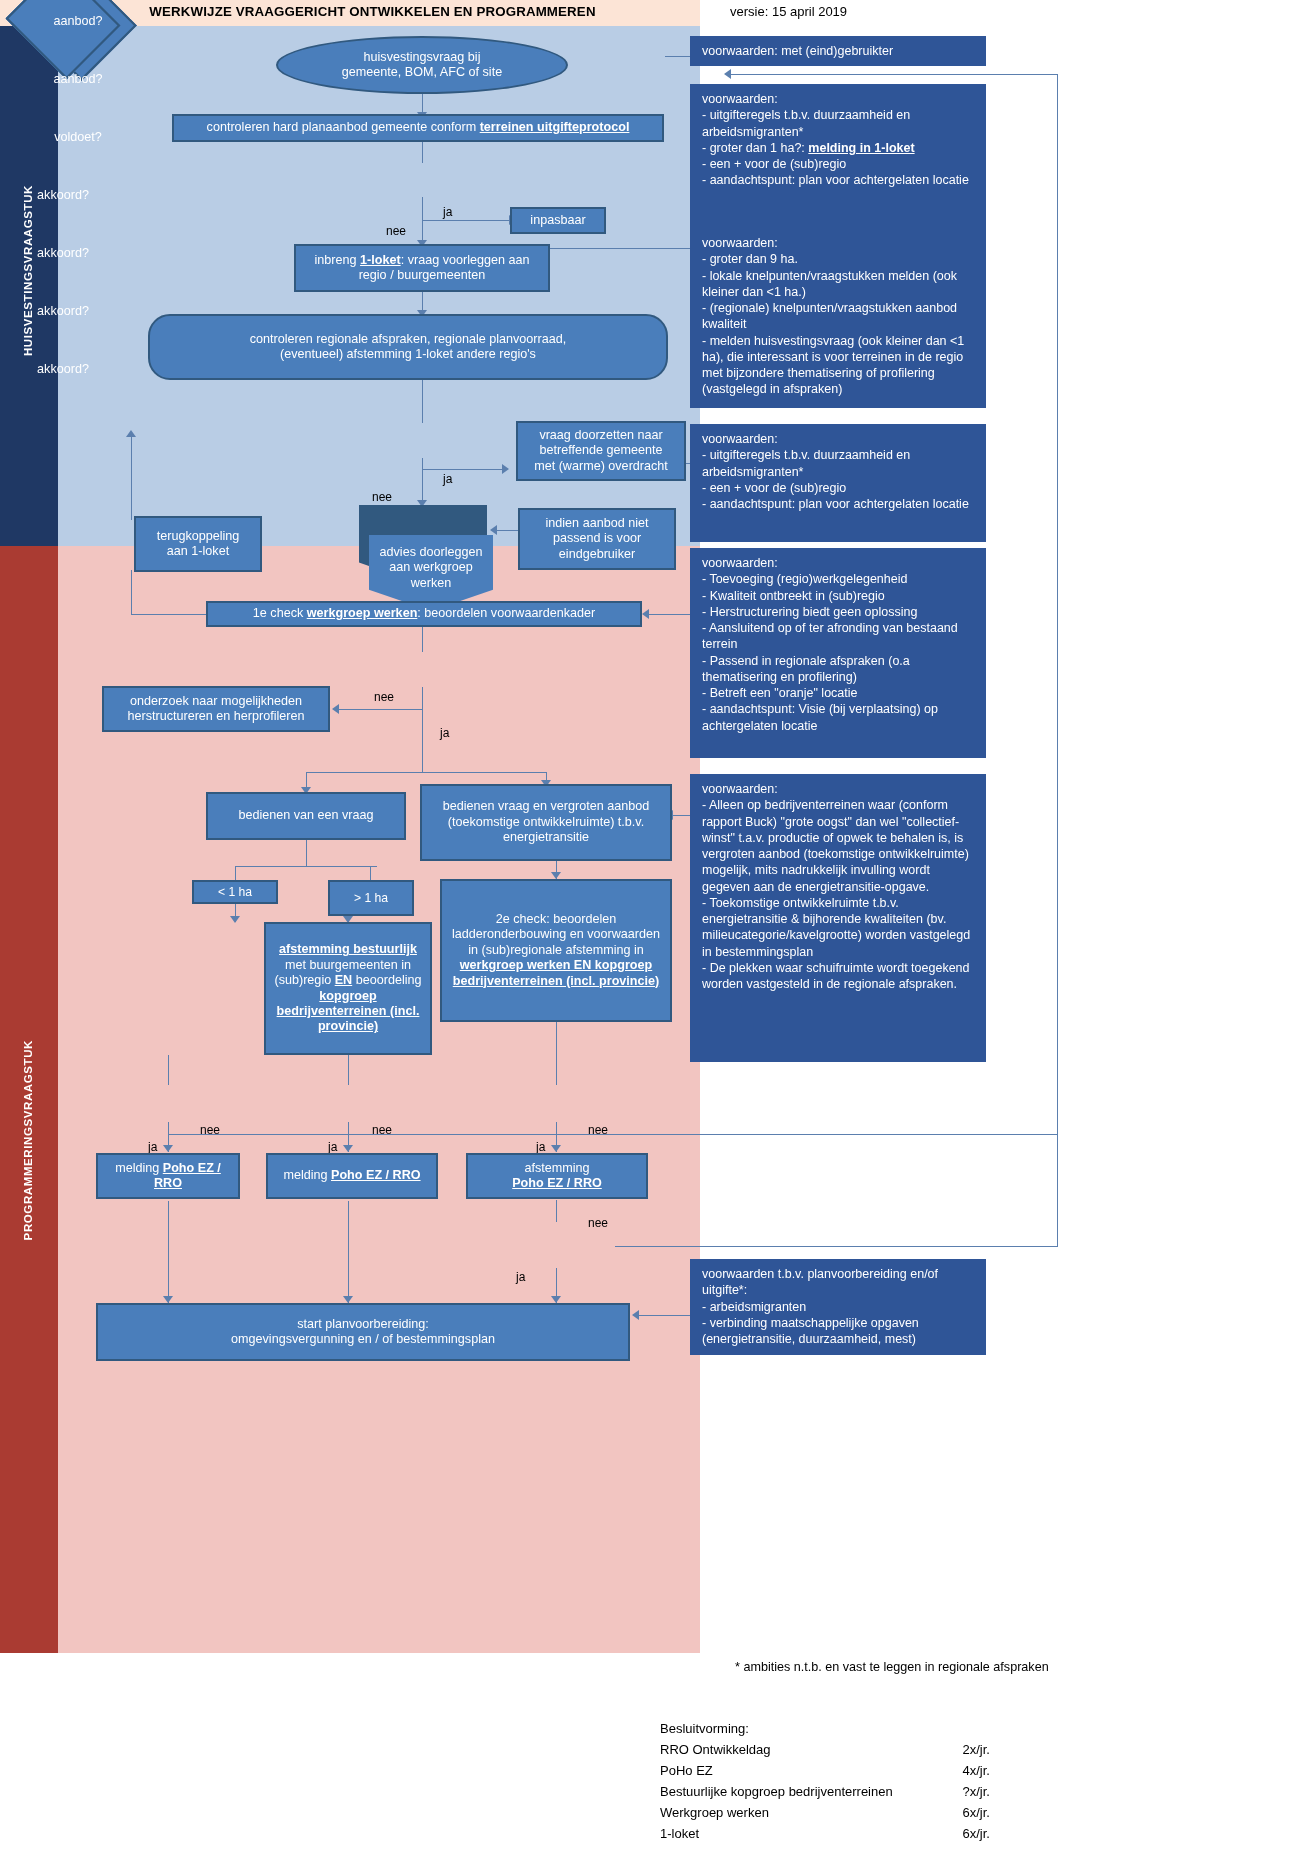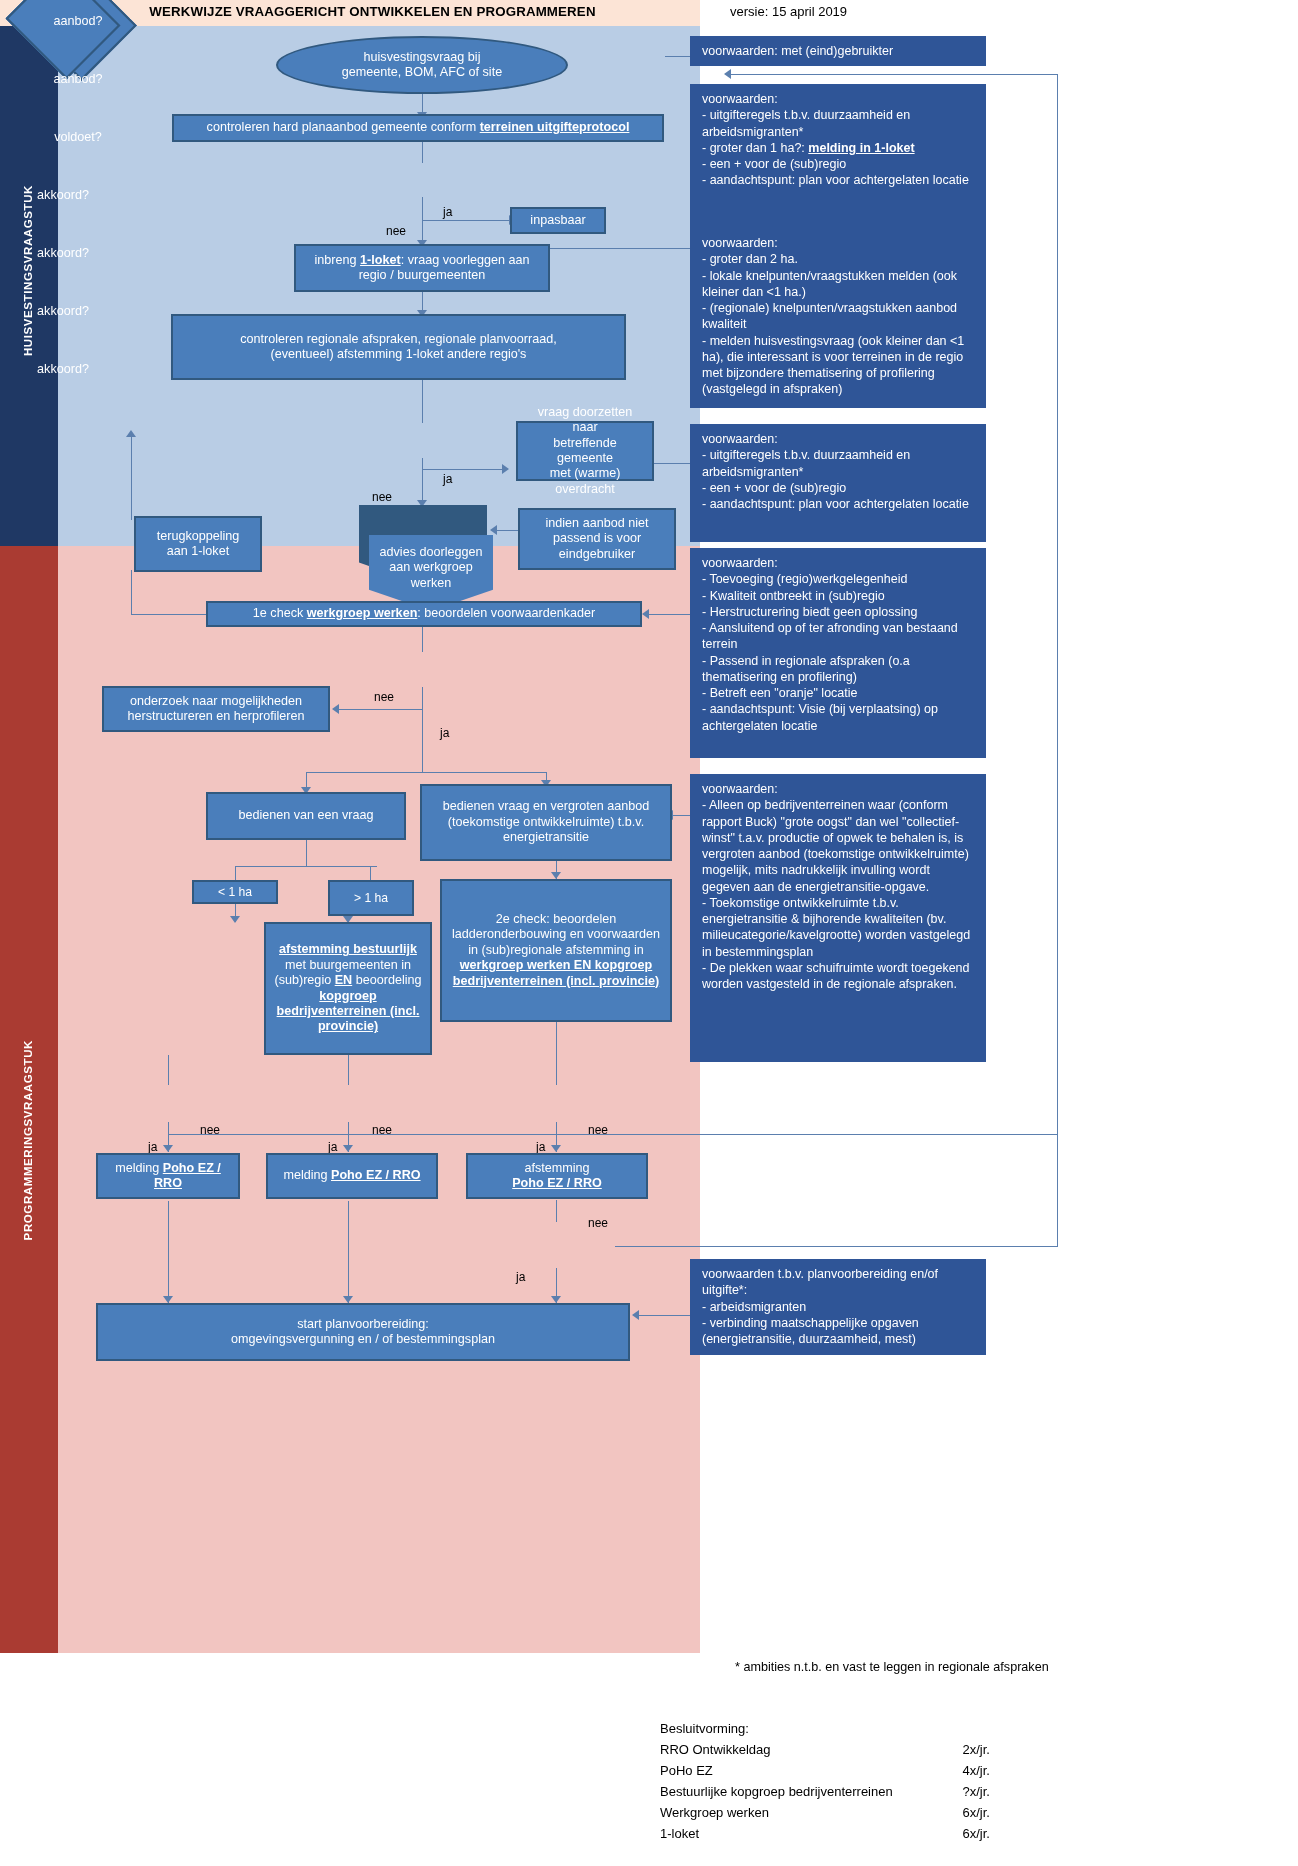--- a/index.html
+++ b/index.html
@@ -204,31 +204,31 @@
   </div>
 
   <div class="node" style="left:510px;top:207px;width:96px;height:27px;">
     <span>inpasbaar</span>
   </div>
 
   <div class="node" style="left:294px;top:244px;width:256px;height:48px;">
     <span>inbreng <b><u>1-loket</u></b>: vraag voorleggen aan<br>regio / buurgemeenten</span>
   </div>
 
-  <div class="node" style="left:171px;top:314px;width:455px;height:66px;">
+  <div class="node" style="left:148px;top:314px;width:520px;height:66px;border-radius:22px;">
     <span style="white-space:pre-line">controleren regionale afspraken, regionale planvoorraad,
 (eventueel) afstemming 1-loket andere regio's</span>
   </div>
 
   <div class="diamond" style="left:344px;top:423px;width:156px;height:44px;">
     <div class="dshape" style="left:34px;top:-17px;width:88px;height:78px;"></div>
     <div class="dlabel" style="margin-top:14px;">aanbod?</div>
   </div>
 
-  <div class="node" style="left:516px;top:421px;width:138px;height:60px;justify-content:center;">
+  <div class="node" style="left:516px;top:421px;width:170px;height:60px;justify-content:center;">
     <span style="white-space:pre-line">vraag doorzetten naar
 betreffende gemeente
 met (warme) overdracht</span>
   </div>
 
   <div class="chev-wrap" style="left:359px;top:505px;width:128px;height:80px;"></div>
   <div class="node chev" style="left:369px;top:507px;width:124px;height:76px;padding-bottom:14px;margin-top:28px;">
     <span style="white-space:pre-line">advies doorleggen
 aan werkgroep
 werken</span>
@@ -325,21 +325,21 @@
   <div class="cond" style="left:690px;top:84px;width:296px;height:152px;">
     <div>voorwaarden:</div>
     <div>- uitgifteregels t.b.v. duurzaamheid en arbeidsmigranten*</div>
     <div>- groter dan 1 ha?: <b><u>melding in 1-loket</u></b></div>
     <div>- een + voor de (sub)regio</div>
     <div>- aandachtspunt: plan voor achtergelaten locatie</div>
   </div>
 
   <div class="cond" style="left:690px;top:228px;width:296px;height:180px;">
     <div>voorwaarden:</div>
-    <div>-  groter dan 2 ha.</div>
+    <div>-  groter dan 9 ha.</div>
     <div>- lokale knelpunten/vraagstukken melden (ook kleiner dan &lt;1 ha.)</div>
     <div>- (regionale) knelpunten/vraagstukken aanbod kwaliteit</div>
     <div>- melden huisvestingsvraag (ook kleiner dan &lt;1 ha), die interessant is voor terreinen in de regio met bijzondere thematisering of profilering (vastgelegd in afspraken)</div>
   </div>
 
   <div class="cond" style="left:690px;top:424px;width:296px;height:118px;">
     <div>voorwaarden:</div>
     <div>-  uitgifteregels t.b.v. duurzaamheid en arbeidsmigranten*</div>
     <div>- een + voor de (sub)regio</div>
     <div>- aandachtspunt: plan voor achtergelaten locatie</div>

